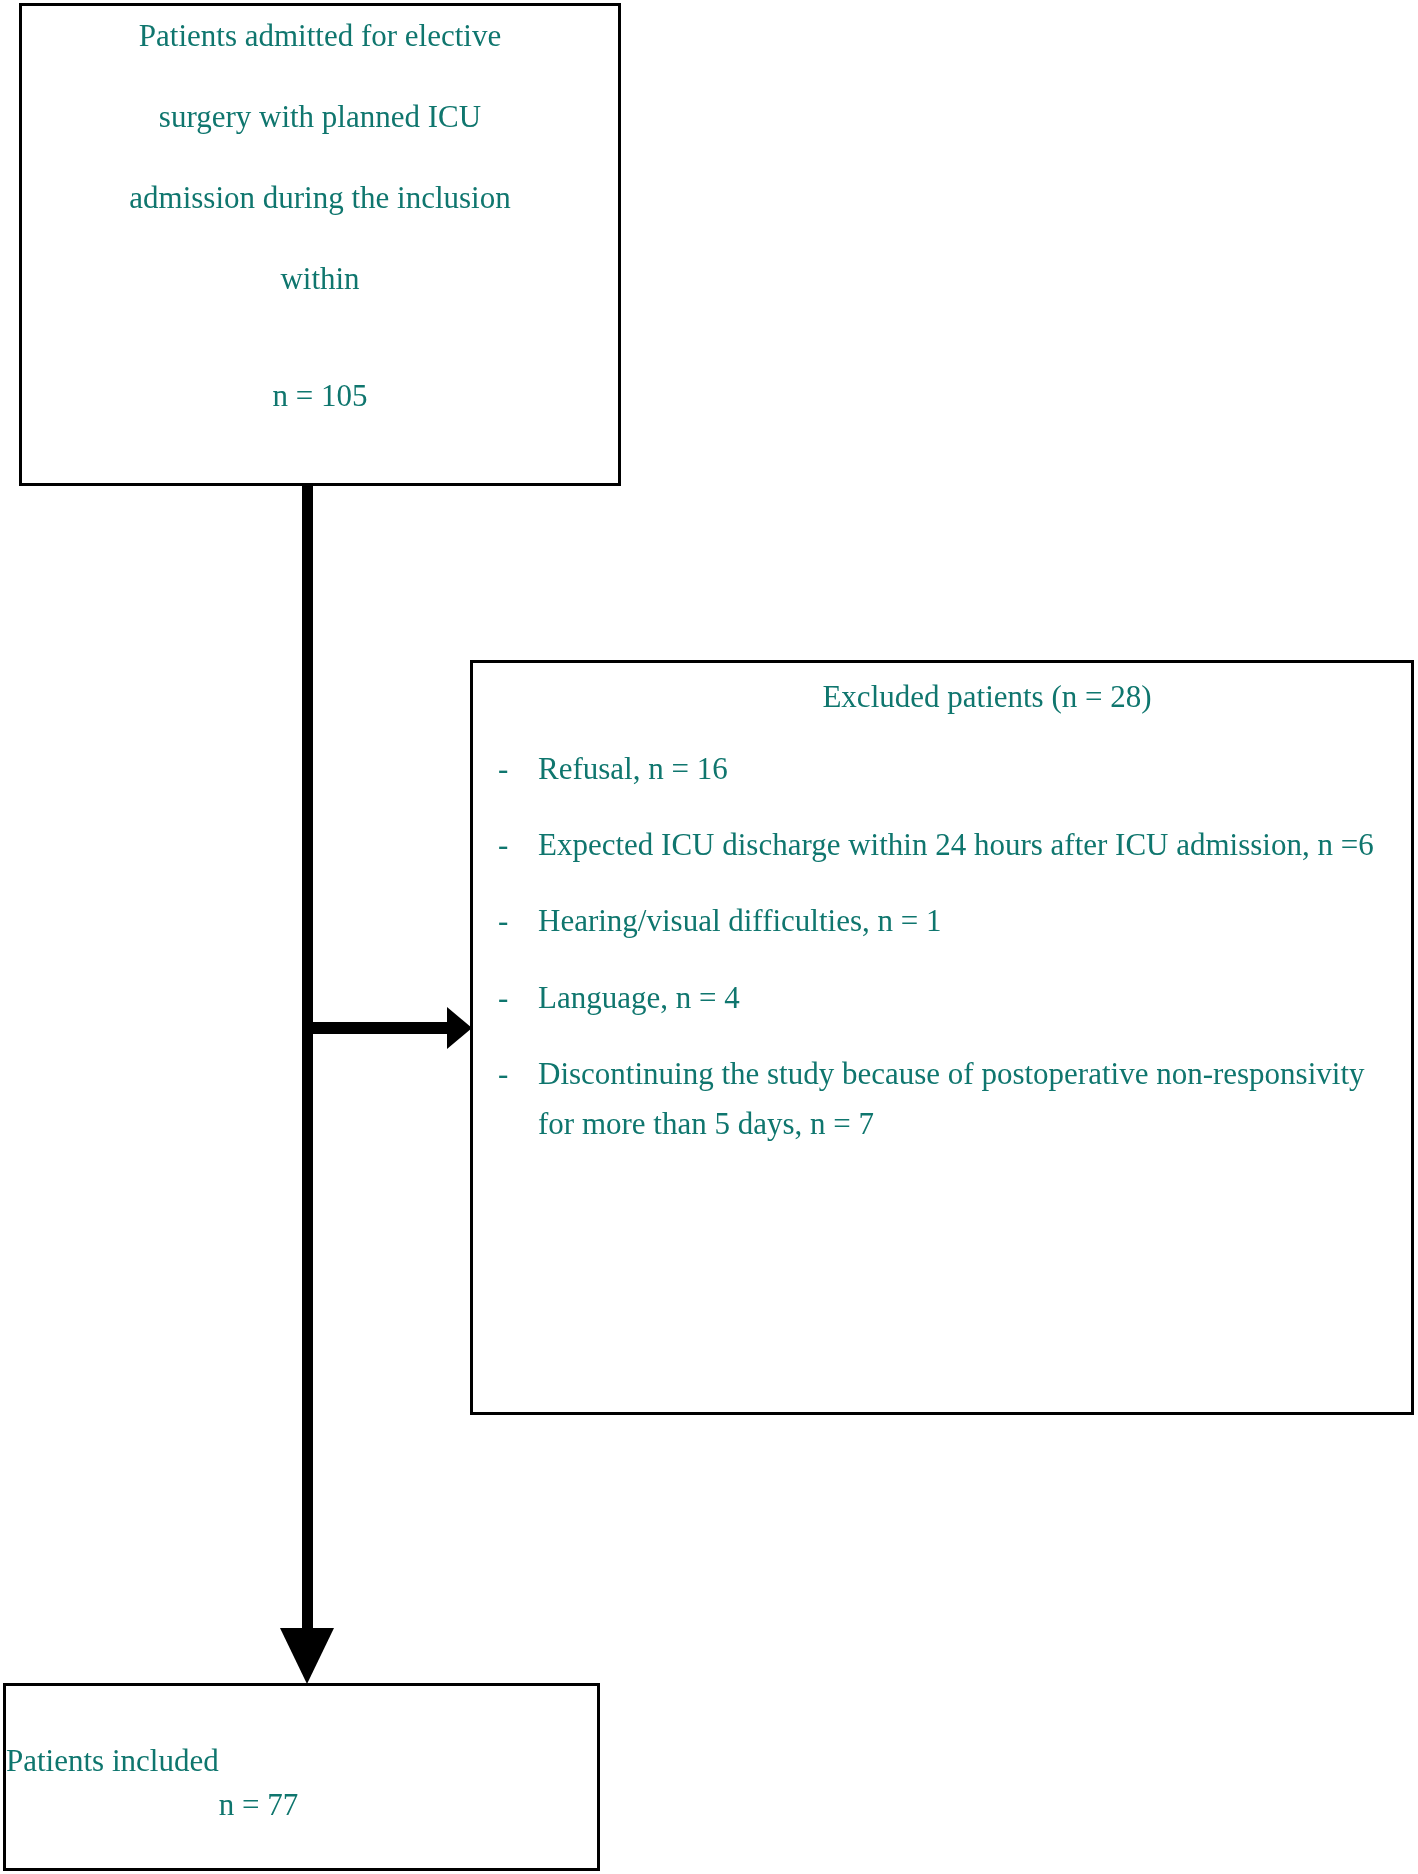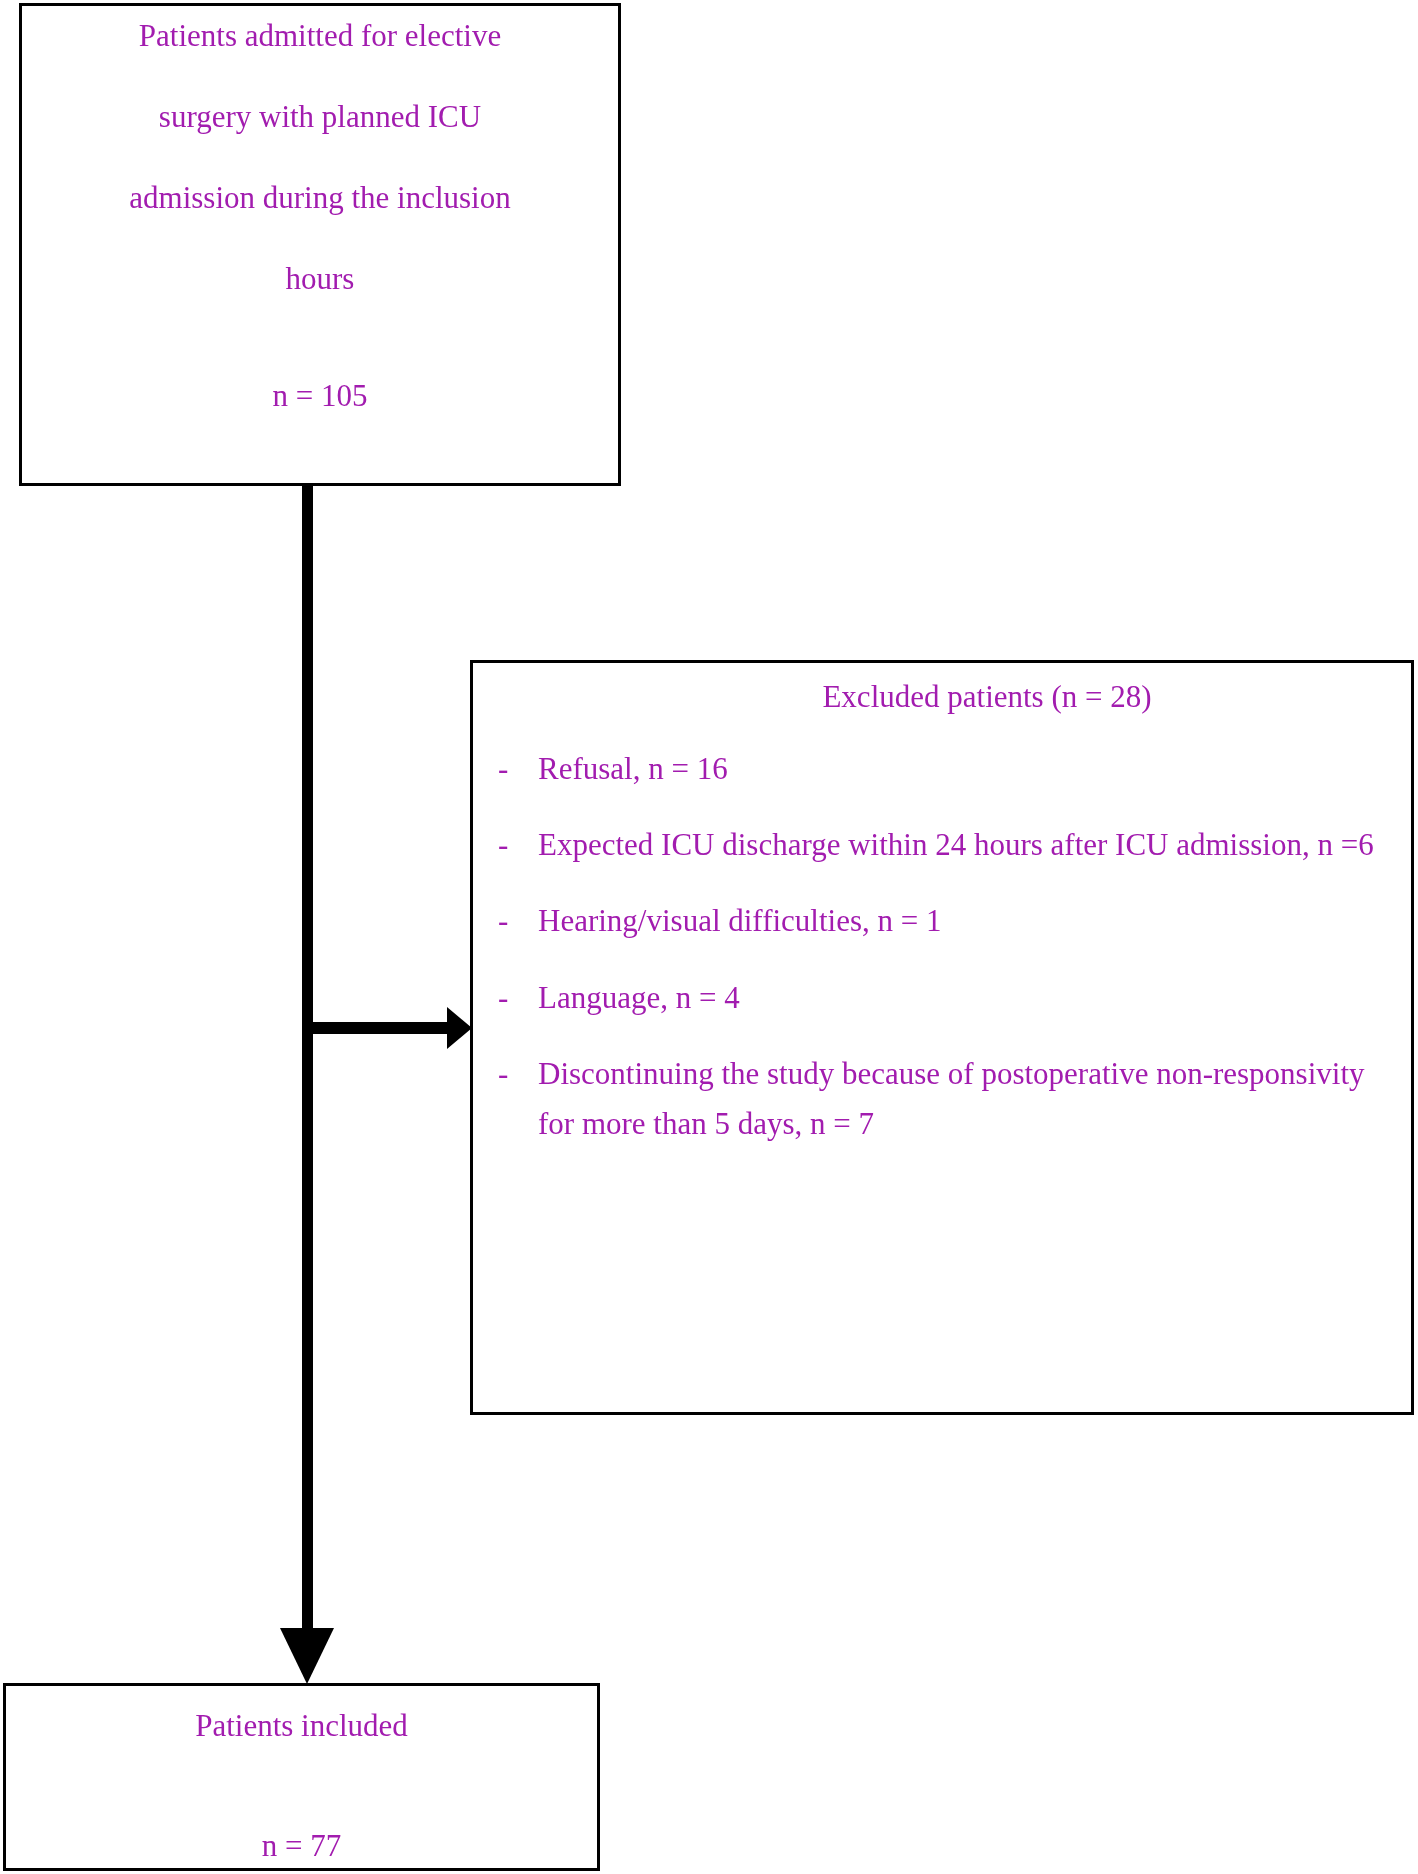--- a/index.html
+++ b/index.html
@@ -7,21 +7,21 @@
     padding: 0;
     background: #ffffff;
   }
 
   #canvas {
     position: relative;
     width: 1418px;
     height: 1874px;
     background: #ffffff;
     font-family: "Liberation Serif", "DejaVu Serif", serif;
-    color: #a21caf;
+    color: #0f766e;
     overflow: hidden;
   }
 
   
   .flow-box {
     position: absolute;
     box-sizing: border-box;
     border: 3px solid #000000;
     background: #ffffff;
   }
@@ -45,21 +45,21 @@
     height: 755px;
     padding: 18px 0 0 0;
   }
 
   #box-included {
     left: 3px;
     top: 1683px;
     width: 597px;
     height: 188px;
     display: flex;
-    flex-direction: column;
+    flex-direction: row;
     align-items: center;
     justify-content: flex-start;
     padding-top: 24px;
   }
 
   
   .box-line {
     font-size: 31px;
     line-height: 1.0;
     text-align: center;
@@ -162,21 +162,21 @@
 </style>
 </head>
 <body>
 
 <div id="canvas">
 
   <div class="flow-box" id="box-enrollment">
     <div class="box-line">Patients admitted for elective</div>
     <div class="box-line">surgery with planned ICU</div>
     <div class="box-line">admission during the inclusion</div>
-    <div class="box-line">hours</div>
+    <div class="box-line">within</div>
     <div class="box-line count">n = 105</div>
   </div>
 
   <div class="v-line" id="trunk"></div>
 
   <div id="branch-h"></div>
   <div id="branch-arrowhead"></div>
 
   <div class="flow-box" id="box-excluded">
     <div class="excluded-title">Excluded patients (n = 28)</div>

